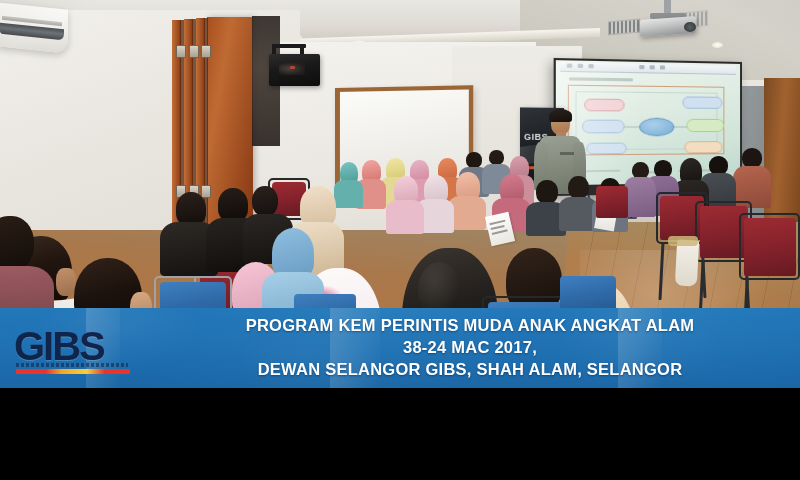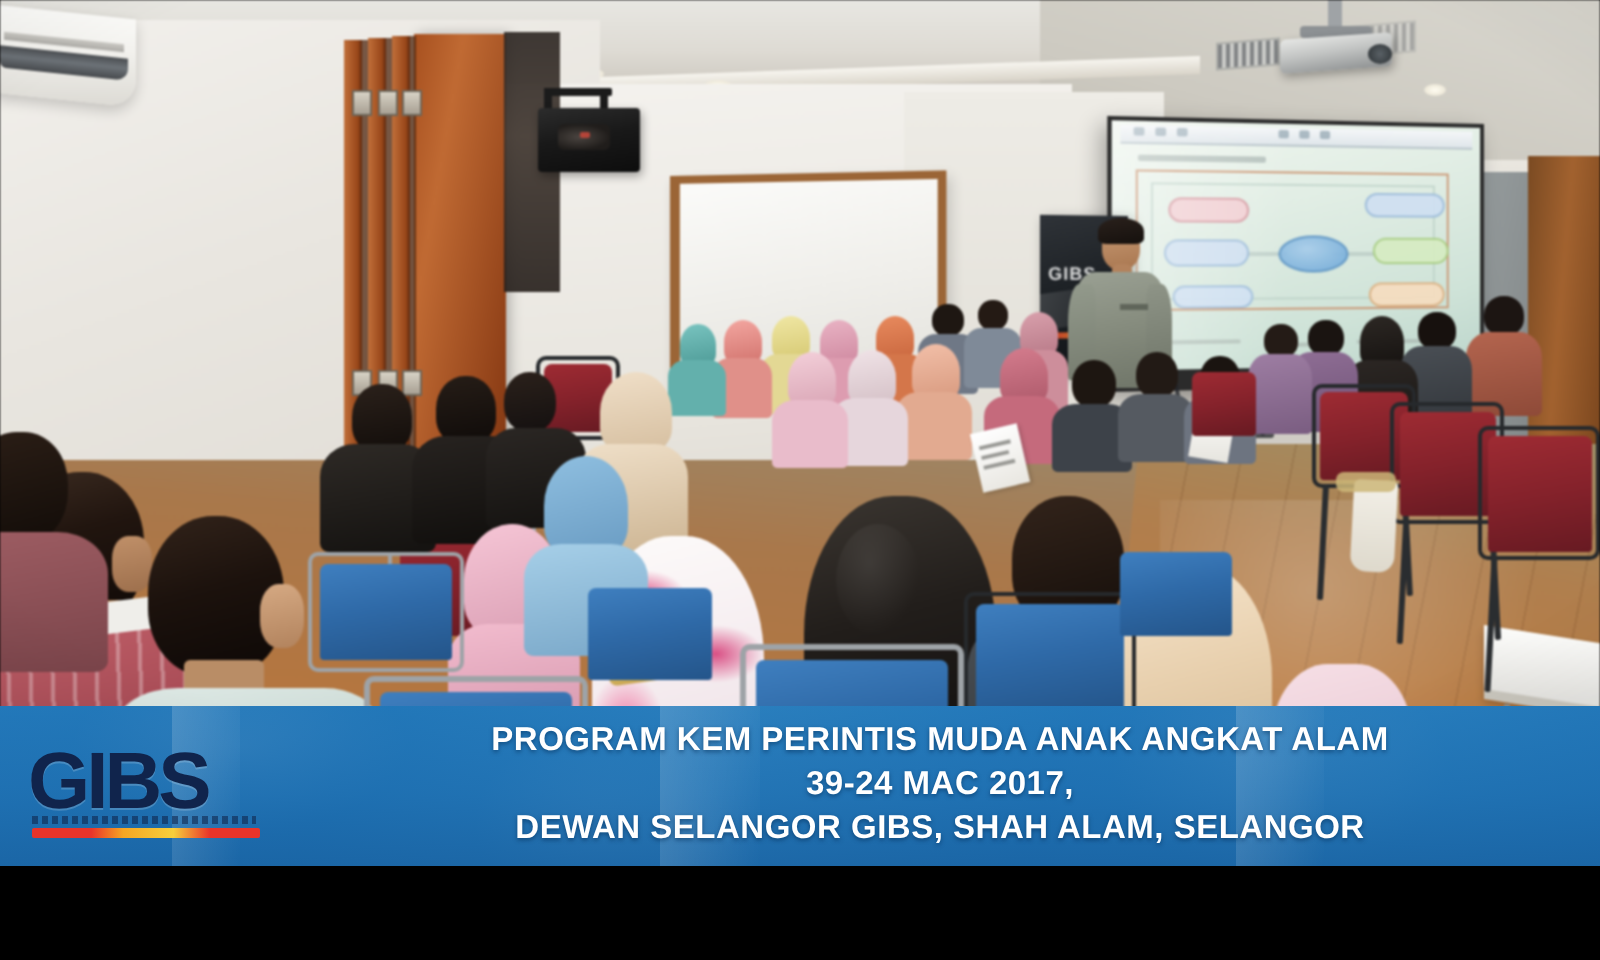--- a/index.html
+++ b/index.html
@@ -3,21 +3,21 @@
 <meta charset="utf-8">
 <title>GIBS Event Photo</title>
 <style>
   * { margin:0; padding:0; box-sizing:border-box; }
   html, body {
     width:800px; height:480px;
     background:#000; overflow:hidden;
     font-family:"Liberation Sans", sans-serif;
   }
   #stage {
-    position:relative; width:800px; height:433px; overflow:hidden;
+    position:relative; width:800px; height:388px; overflow:hidden;
   }
 
   
   .photo { position:absolute; inset:0; overflow:hidden; background:#cfcbc4; }
 
   
   .ceiling {
     position:absolute; left:0; top:0; width:800px; height:46px;
     background:linear-gradient(180deg,#e8e7e2 0%,#dedbd4 55%,#cbc6bd 100%);
   }
@@ -769,18 +769,18 @@
     <div class="banner-streak" style="left:618px; width:44px;"></div>
 
     <div class="logo">
       <div class="logo-word">GIBS</div>
       <div class="logo-tagline"></div>
       <div class="logo-bar"></div>
     </div>
 
     <div class="banner-title">
       <span class="ln">PROGRAM KEM PERINTIS MUDA ANAK ANGKAT ALAM</span>
-      <span class="ln">39-24 MAC 2017,</span>
+      <span class="ln">38-24 MAC 2017,</span>
       <span class="ln">DEWAN SELANGOR GIBS, SHAH ALAM, SELANGOR</span>
     </div>
   </div>
 
 </div>
 
 </body></html>

